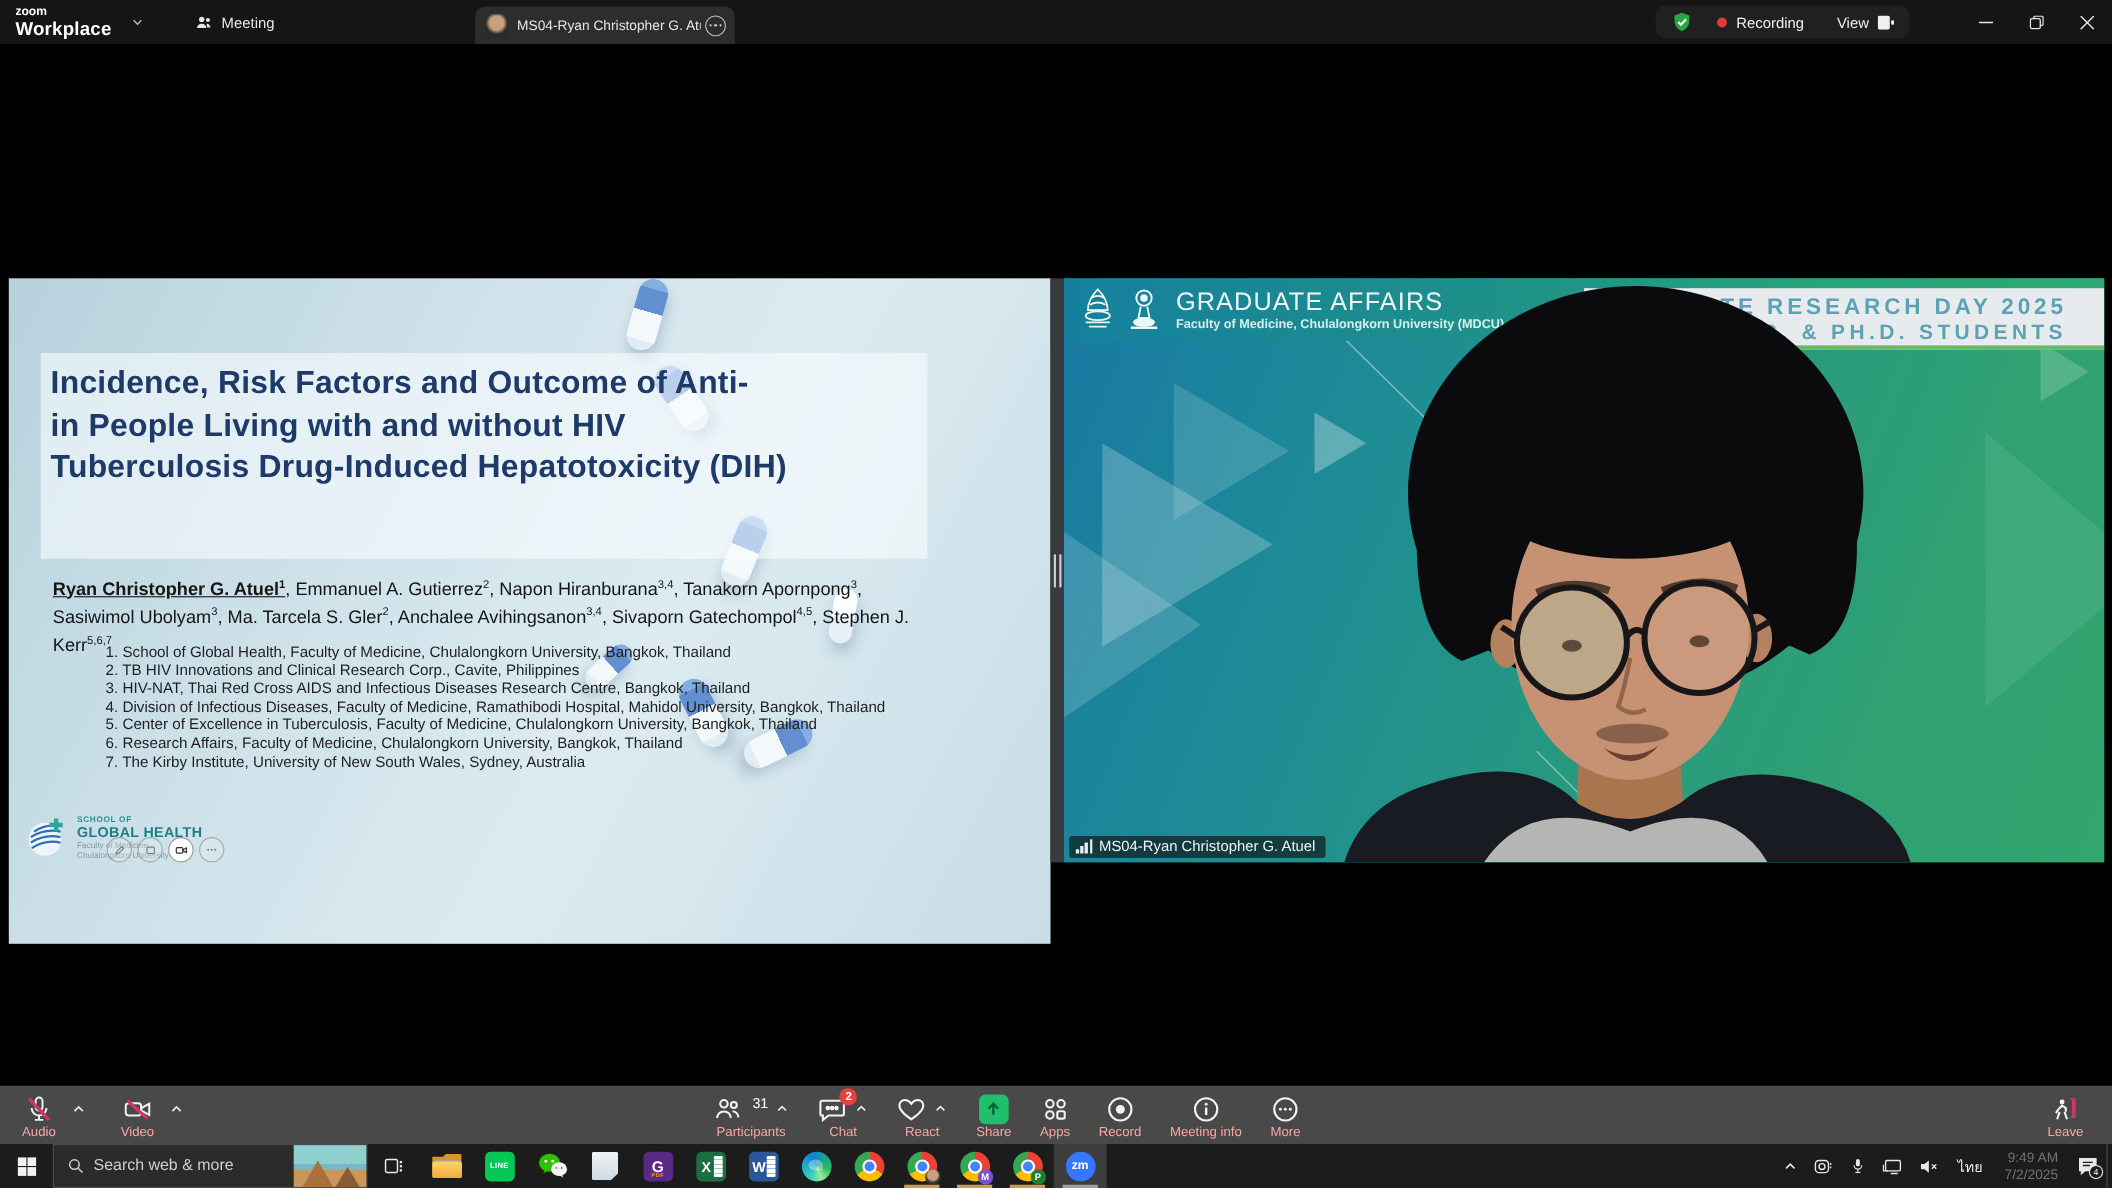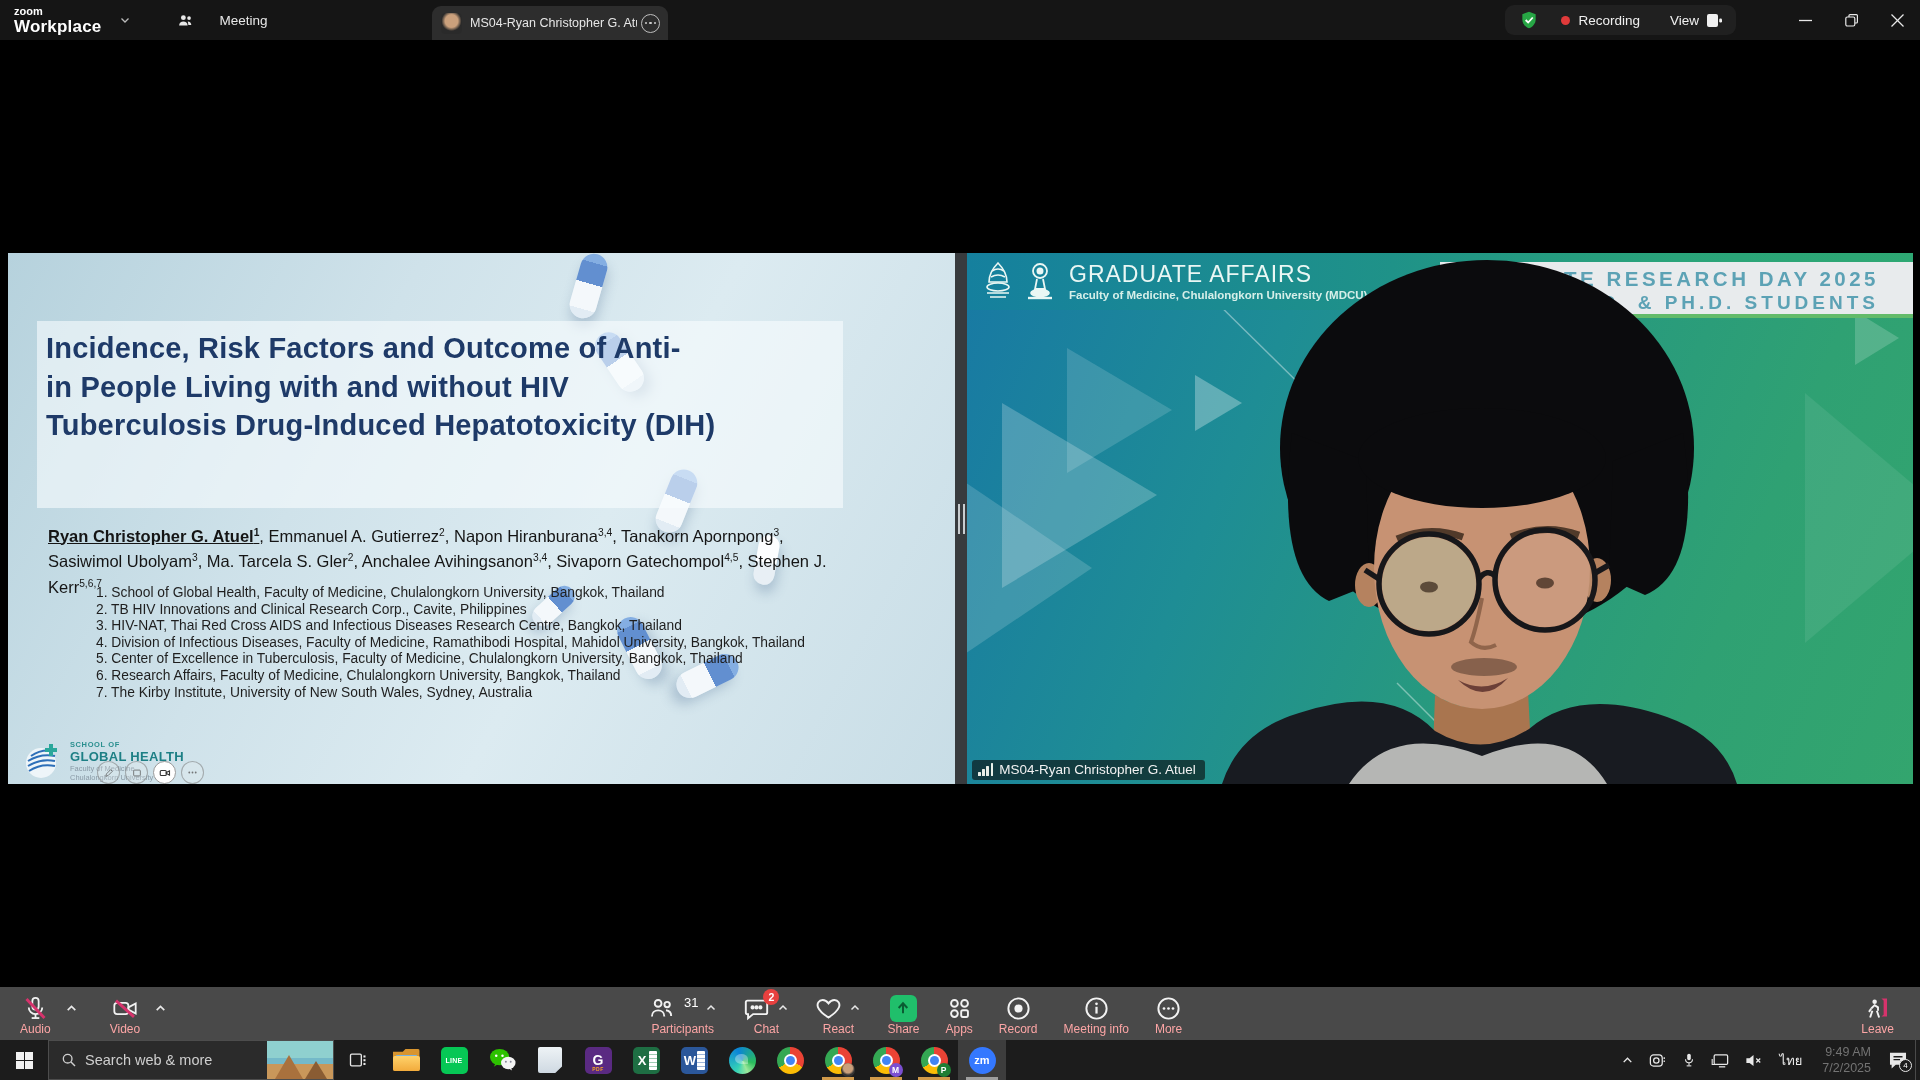--- a/index.html
+++ b/index.html
@@ -6,38 +6,38 @@
   html,body { width:1920px; height:1080px; overflow:hidden; background:#000; }
   body { font-family:"Liberation Sans","DejaVu Sans",sans-serif; }
   #screen { position:relative; width:1920px; height:1080px; background:#000; }
 
   
   #titlebar { position:absolute; top:0; left:0; width:100%; height:40px; background:#151515; display:flex; align-items:center; }
   .brand { display:flex; flex-direction:column; margin-left:14px; line-height:1; cursor:default; }
   .brand .b-top { color:#fff; font-size:11px; font-weight:bold; margin-bottom:1px; }
   .brand .b-bottom { color:#fff; font-size:17px; font-weight:bold; letter-spacing:.2px; }
   .tb-chevron { margin-left:18px; color:#bbb; }
-  .meeting-tab { display:flex; align-items:center; gap:25px; margin-left:46px; color:#e8e8e8; font-size:13.5px; }
+  .meeting-tab { display:flex; align-items:center; gap:7px; margin-left:46px; color:#e8e8e8; font-size:13.5px; }
   .doc-tab { position:absolute; left:432px; top:6px; height:34px; width:236px; background:#2d2d2d; border-radius:9px 9px 0 0; display:flex; align-items:center; padding:0 8px 0 9px; }
   .doc-tab .avatar { width:21px; height:21px; border-radius:4px; background:radial-gradient(circle at 50% 38%,#caa07c 0 38%,#2a2a2a 60%); flex:0 0 auto; }
   .doc-tab .tab-label { color:#e6e6e6; font-size:12.5px; margin-left:8px; white-space:nowrap; overflow:hidden; flex:1; }
   .tab-more { width:19px; height:19px; border:1.4px solid #bdbdbd; border-radius:50%; display:flex; align-items:center; justify-content:center; flex:0 0 auto; margin-left:4px; }
   .tab-more i { display:flex; gap:2px; } .tab-more b { width:2.4px; height:2.4px; border-radius:50%; background:#cfcfcf; }
   .tb-right { position:absolute; right:0; top:0; height:40px; display:flex; align-items:center; }
   .status-pill { display:flex; align-items:center; background:#202020; border-radius:9px; height:30px; padding:0 14px; margin-right:46px; }
   .rec-dot { width:9px; height:9px; border-radius:50%; background:#e03a3a; margin:0 8px 0 22px; }
   .rec-label { color:#f0f0f0; font-size:13.5px; }
   .view-btn { display:flex; align-items:center; gap:8px; color:#f0f0f0; font-size:13.5px; margin-left:30px; }
   .win-btn { width:46px; height:40px; display:flex; align-items:center; justify-content:center; background:transparent; border:none; }
 
   
   #content { position:absolute; top:40px; left:0; width:1920px; height:947px; background:#000; }
 
   
-  #slide-panel { position:absolute; left:8px; top:213px; width:947px; height:531px; overflow:hidden;
+  #slide-panel { position:absolute; left:8px; top:213px; width:947px; height:605px; overflow:hidden;
     background:linear-gradient(118deg,#b6d2dd 0%,#cfe2ea 34%,#dcebf1 60%,#c8dde6 100%); }
   .pill { position:absolute; width:27px; height:66px; border-radius:14px;
     background:linear-gradient(180deg,#84aee2 0 14%,#628fd0 14% 46%,#f4f8fb 46% 86%,#e2ecf4 86% 100%);
     box-shadow:3px 8px 12px rgba(70,100,140,.28); }
   .pill.small { width:21px; height:50px; }
   .title-box { position:absolute; left:29px; top:68px; width:806px; height:187px; background:rgba(250,253,255,.58); z-index:2; }
   .slide-title { position:absolute; left:38px; top:76px; z-index:3; color:#1e3a68; font-size:29px; font-weight:bold; line-height:38.5px; letter-spacing:.2px; }
   .slide-title span { display:block; }
   .authors { position:absolute; left:40px; top:268px; width:800px; z-index:3; color:#151515; font-size:16.5px; line-height:22px; }
   .authors .a0 { font-weight:bold;text-decoration:underline; }

